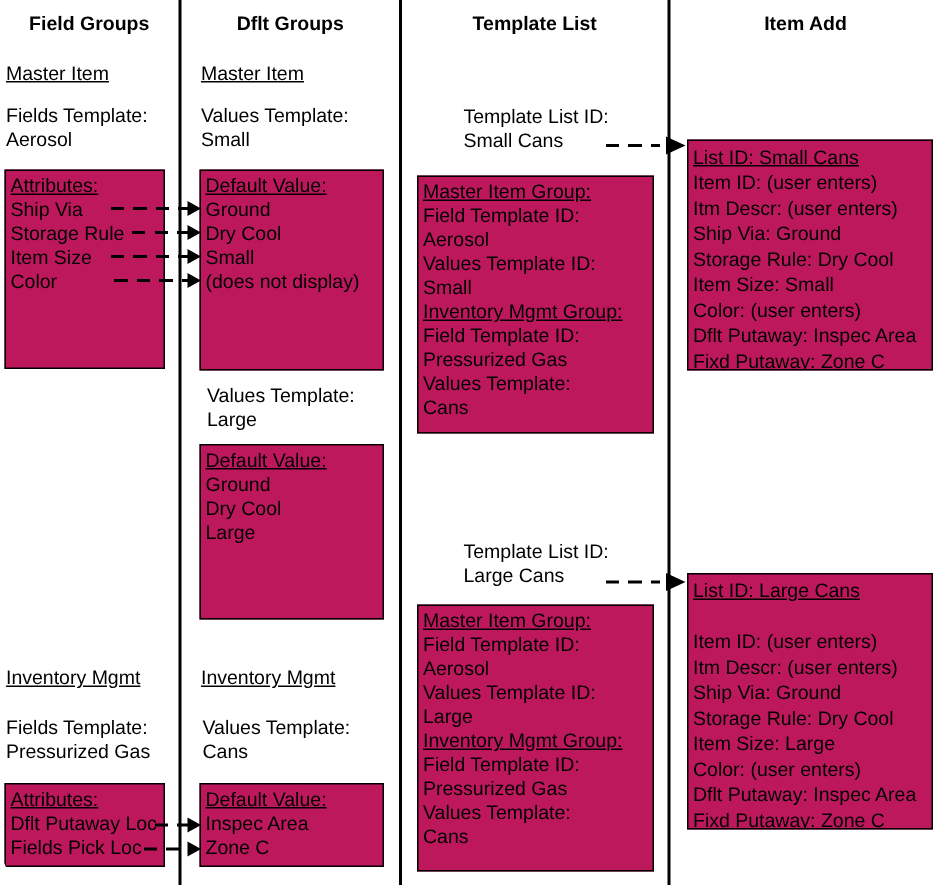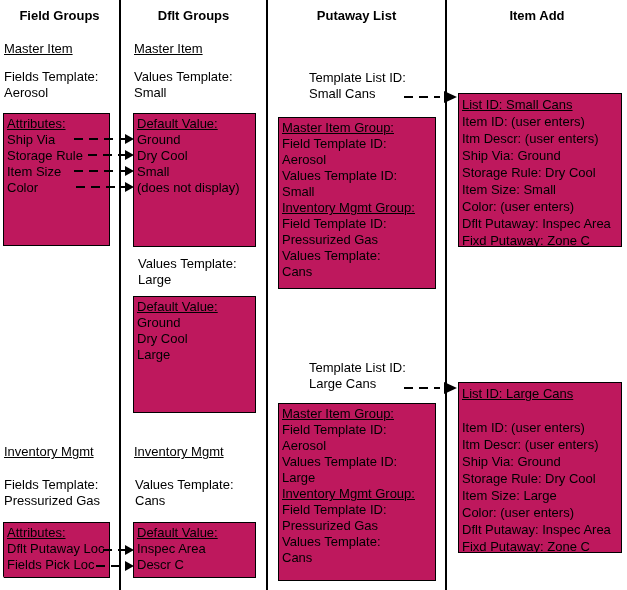--- a/index.html
+++ b/index.html
@@ -52,21 +52,21 @@
 <body>
 
 <div id="stage">
 
   <div class="vline" style="left:119px;"></div>
   <div class="vline" style="left:266px;"></div>
   <div class="vline" style="left:445px;"></div>
 
   <div class="hdr" style="left:0; width:119px;">Field Groups</div>
   <div class="hdr" style="left:121px; width:145px;">Dflt Groups</div>
-  <div class="hdr" style="left:268px; width:177px;">Putaway List</div>
+  <div class="hdr" style="left:268px; width:177px;">Template List</div>
   <div class="hdr" style="left:447px; width:180px;">Item Add</div>
 
   <div class="txt u" style="left:4px; top:41px;">Master Item</div>
   <div class="txt" style="left:4px; top:69px;">
     <div>Fields Template:</div>
     <div>Aerosol</div>
   </div>
   <div class="box" style="left:3px; top:113px; width:107px; height:133px;">
     <div class="u">Attributes:</div>
     <div>Ship Via</div>
@@ -111,21 +111,21 @@
   </div>
 
   <div class="txt u" style="left:134px; top:444px;">Inventory Mgmt</div>
   <div class="txt" style="left:135px; top:477px;">
     <div>Values Template:</div>
     <div>Cans</div>
   </div>
   <div class="box" style="left:133px; top:522px; width:123px; height:56px;">
     <div class="u">Default Value:</div>
     <div>Inspec Area</div>
-    <div>Descr C</div>
+    <div>Zone C</div>
   </div>
 
   <div class="txt" style="left:309px; top:70px;">
     <div>Template List ID:</div>
     <div>Small Cans</div>
   </div>
   <div class="box" style="left:278px; top:117px; width:158px; height:172px;">
     <div class="u">Master Item Group:</div>
     <div>Field Template ID:</div>
     <div>Aerosol</div>

